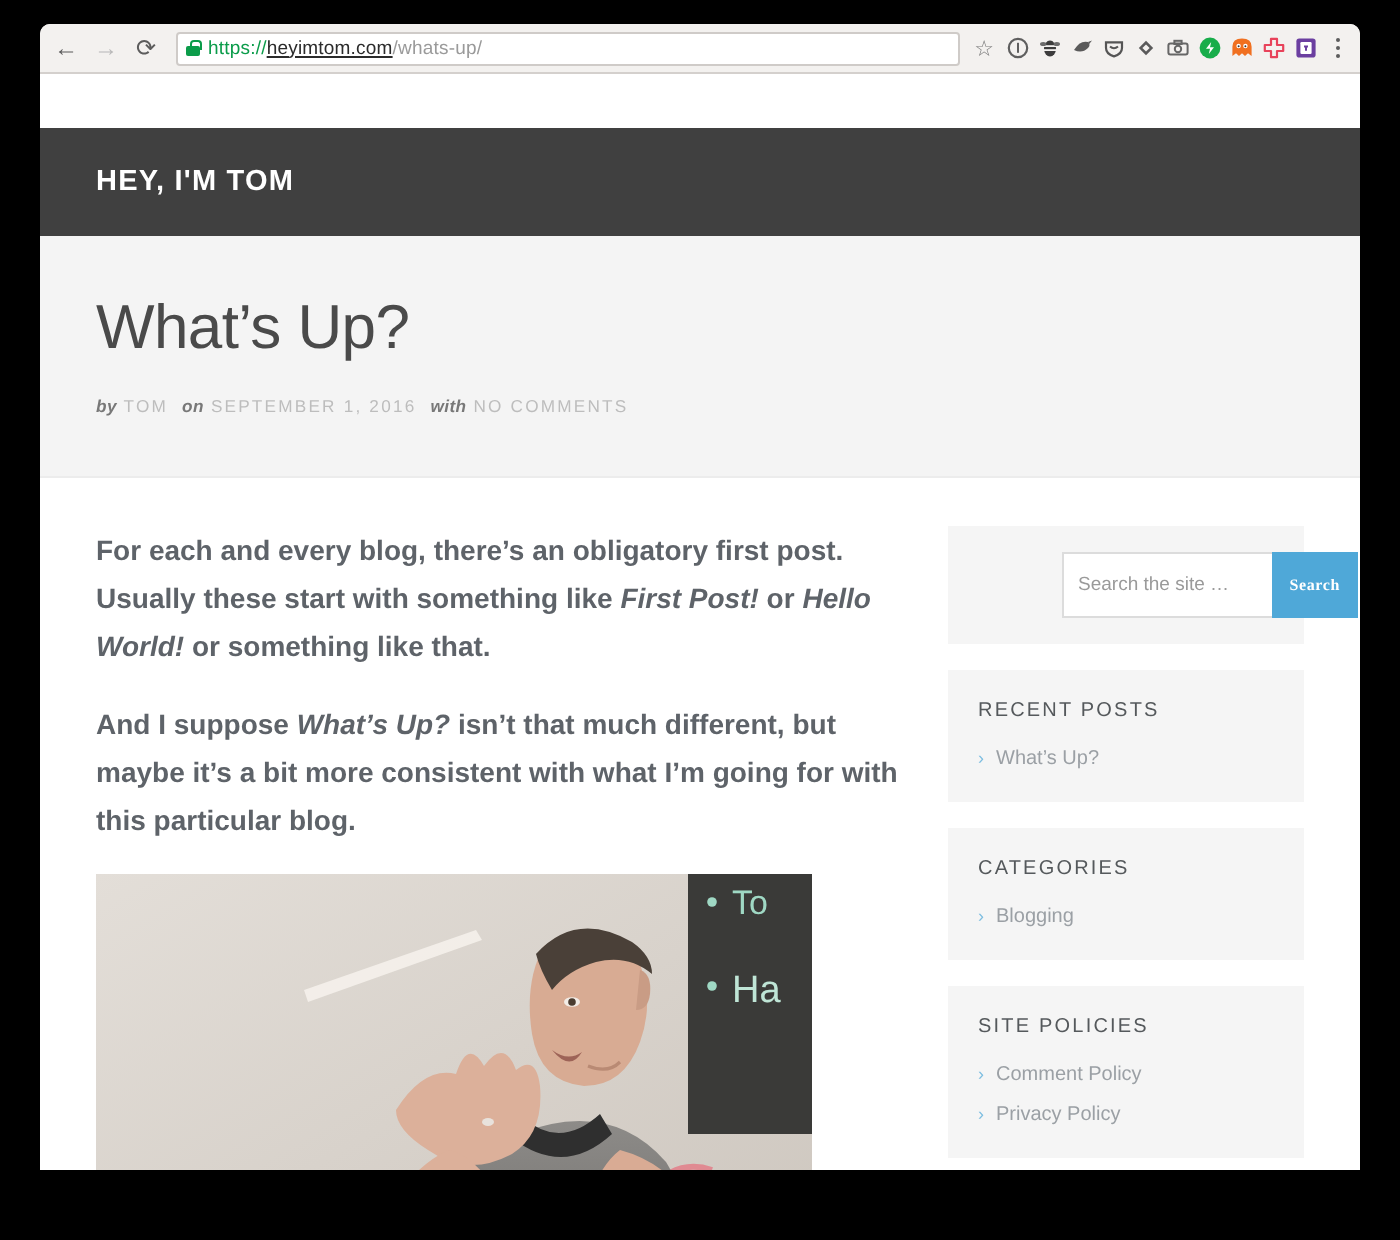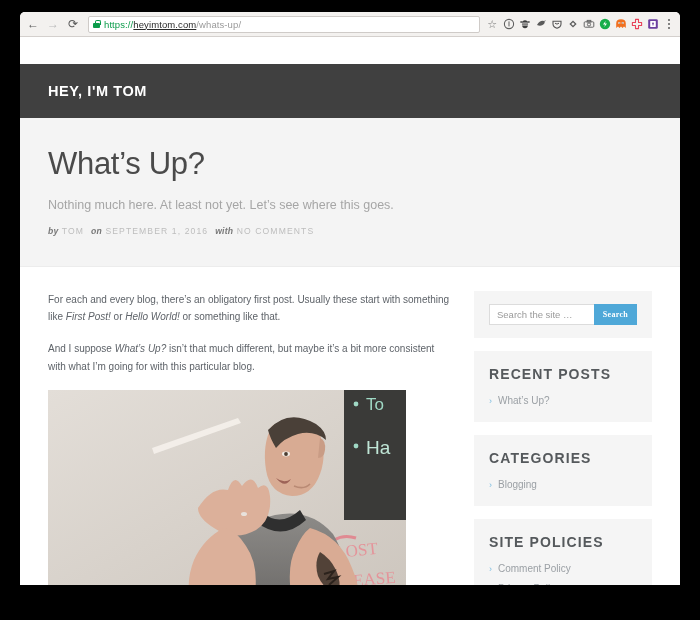--- a/index.html
+++ b/index.html
@@ -235,65 +235,67 @@
   .hero .meta .sep { display: inline-block; width: 7px; }
 
   
   .content {
     display: flex;
     padding: 24px 28px 0 28px;
     gap: 22px;
   }
   .article { flex: 1 1 auto; width: 375px; }
   .article p {
-    font-size: 10px;
+    font-size: 14px;
     line-height: 1.72;
     color: #5e6369;
     margin-bottom: 15px;
+    font-weight: bold;
   }
   .article p em { font-style: italic; }
   .post-image {
     width: 358px; height: 210px;
     overflow: hidden;
     position: relative;
     background: #cfcac4;
   }
   .post-image svg { display: block; }
 
   .sidebar { width: 178px; flex: 0 0 auto; }
   .widget {
     background: #f5f5f5;
     padding: 15px 15px 16px 15px;
     margin-bottom: 13px;
   }
   .widget-title {
-    font-size: 14px;
-    font-weight: bold;
+    font-size: 10px;
+    font-weight: normal;
     letter-spacing: 1.1px;
     color: #55595c;
     margin-bottom: 13px;
   }
   .widget ul { list-style: none; }
   .widget li { margin-bottom: 9px; }
   .widget li:last-child { margin-bottom: 0; }
   .widget li a {
     font-size: 10px;
     color: #9ba0a5;
     text-decoration: none;
     display: flex;
     align-items: baseline;
     gap: 6px;
   }
   .chev { color: #7cbde0; font-size: 9px; line-height: 1; }
 
   .search-widget { padding: 13px 15px; }
   .search-row {
     display: flex;
-    height: 21px;
+    height: 33px;
     width: 100%;
+    margin-left: 42px;
   }
   .search-input {
     flex: 1 1 auto;
     border: 1px solid #dcdcdc;
     border-right: none;
     background: #fff;
     font-size: 9.5px;
     color: #8a8a8a;
     padding: 0 7px;
     font-family: "Liberation Sans", sans-serif;
@@ -408,21 +410,20 @@
   </div>
 
   <div class="viewport">
 
     <div class="site-header">
       <div class="site-logo">HEY, I'M TOM</div>
     </div>
 
     <div class="hero">
       <h1>What’s Up?</h1>
-      <div class="tagline">Nothing much here. At least not yet. Let’s see where this goes.</div>
       <div class="meta"><em>by</em> <span>TOM</span><span class="sep"></span><em>on</em> <span>SEPTEMBER 1, 2016</span><span class="sep"></span><em>with</em> <span>NO COMMENTS</span></div>
     </div>
 
     <div class="content">
 
       <div class="article">
         <p><span>For each and every blog, there’s an obligatory first post. Usually these start with something like </span><em>First Post!</em><span> or </span><em>Hello World!</em><span> or something like that.</span></p>
 
         <p><span>And I suppose </span><em>What’s Up?</em><span> isn’t that much different, but maybe it’s a bit more consistent with what I’m going for with this particular blog.</span></p>
 

